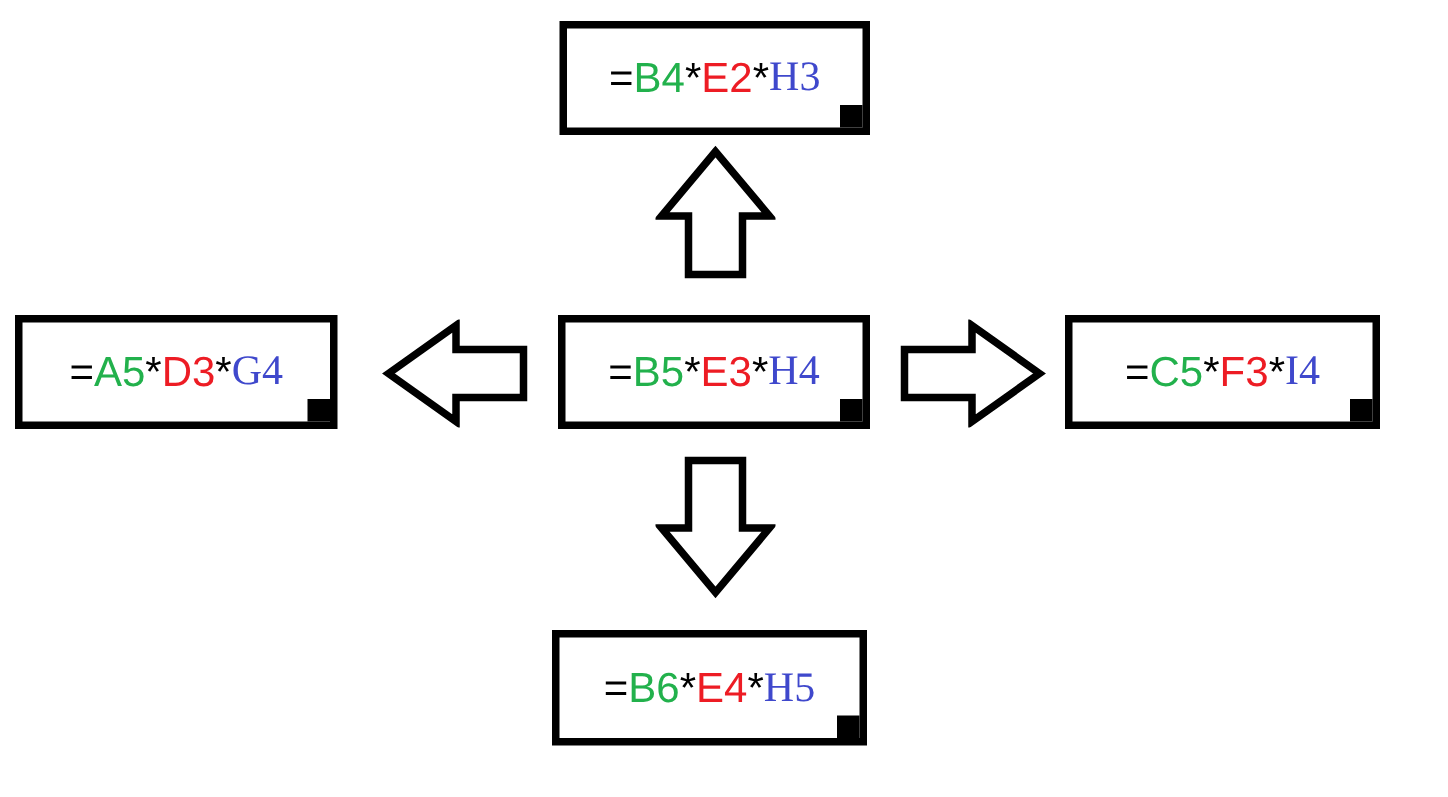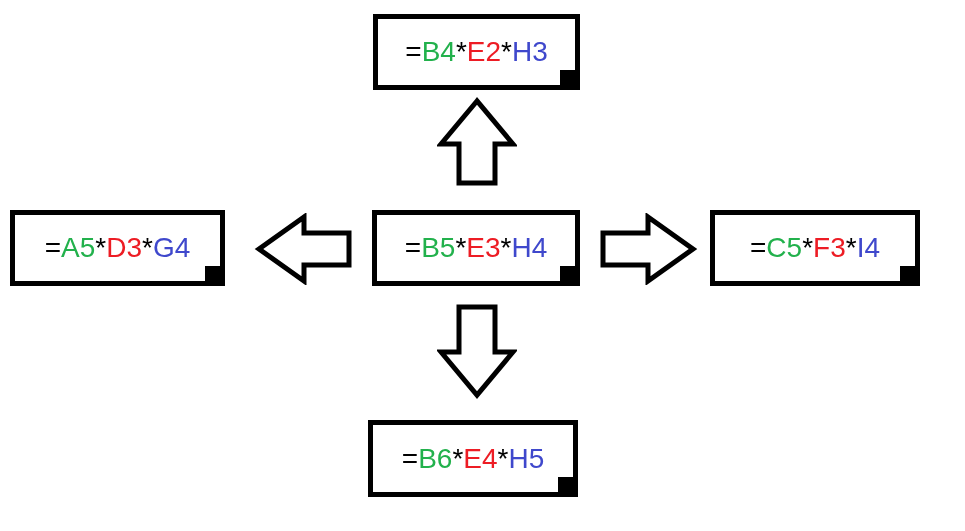--- a/index.html
+++ b/index.html
@@ -32,21 +32,21 @@
     right: 0;
     bottom: 0;
     width: 15px;
     height: 15px;
     background: var(--black, #000000);
   }
 
   .seg-black { color: var(--black, #000000); }
   .seg-green { color: var(--green, #22B14C); }
   .seg-red   { color: var(--red,   #ED1C24); }
-  .seg-blue  { color: var(--blue,  #3F48CC); }
+  .seg-blue  { color: var(--blue,  #3F48CC); font-family: Liberation Serif, serif; }
 
   .box-top    { left: 373px; top: 14px;  width: 207px; height: 76px; }
   .box-left   { left: 10px;  top: 210px; width: 215px; height: 76px; }
   .box-center { left: 372px; top: 210px; width: 208px; height: 76px; }
   .box-right  { left: 710px; top: 210px; width: 210px; height: 76px; }
   .box-bottom { left: 368px; top: 420px; width: 210px; height: 77px; }
 
   .arrow { position: absolute; }
   .arrow svg { display: block; }
   .arrow-up    { left: 437px; top: 97px;  }

